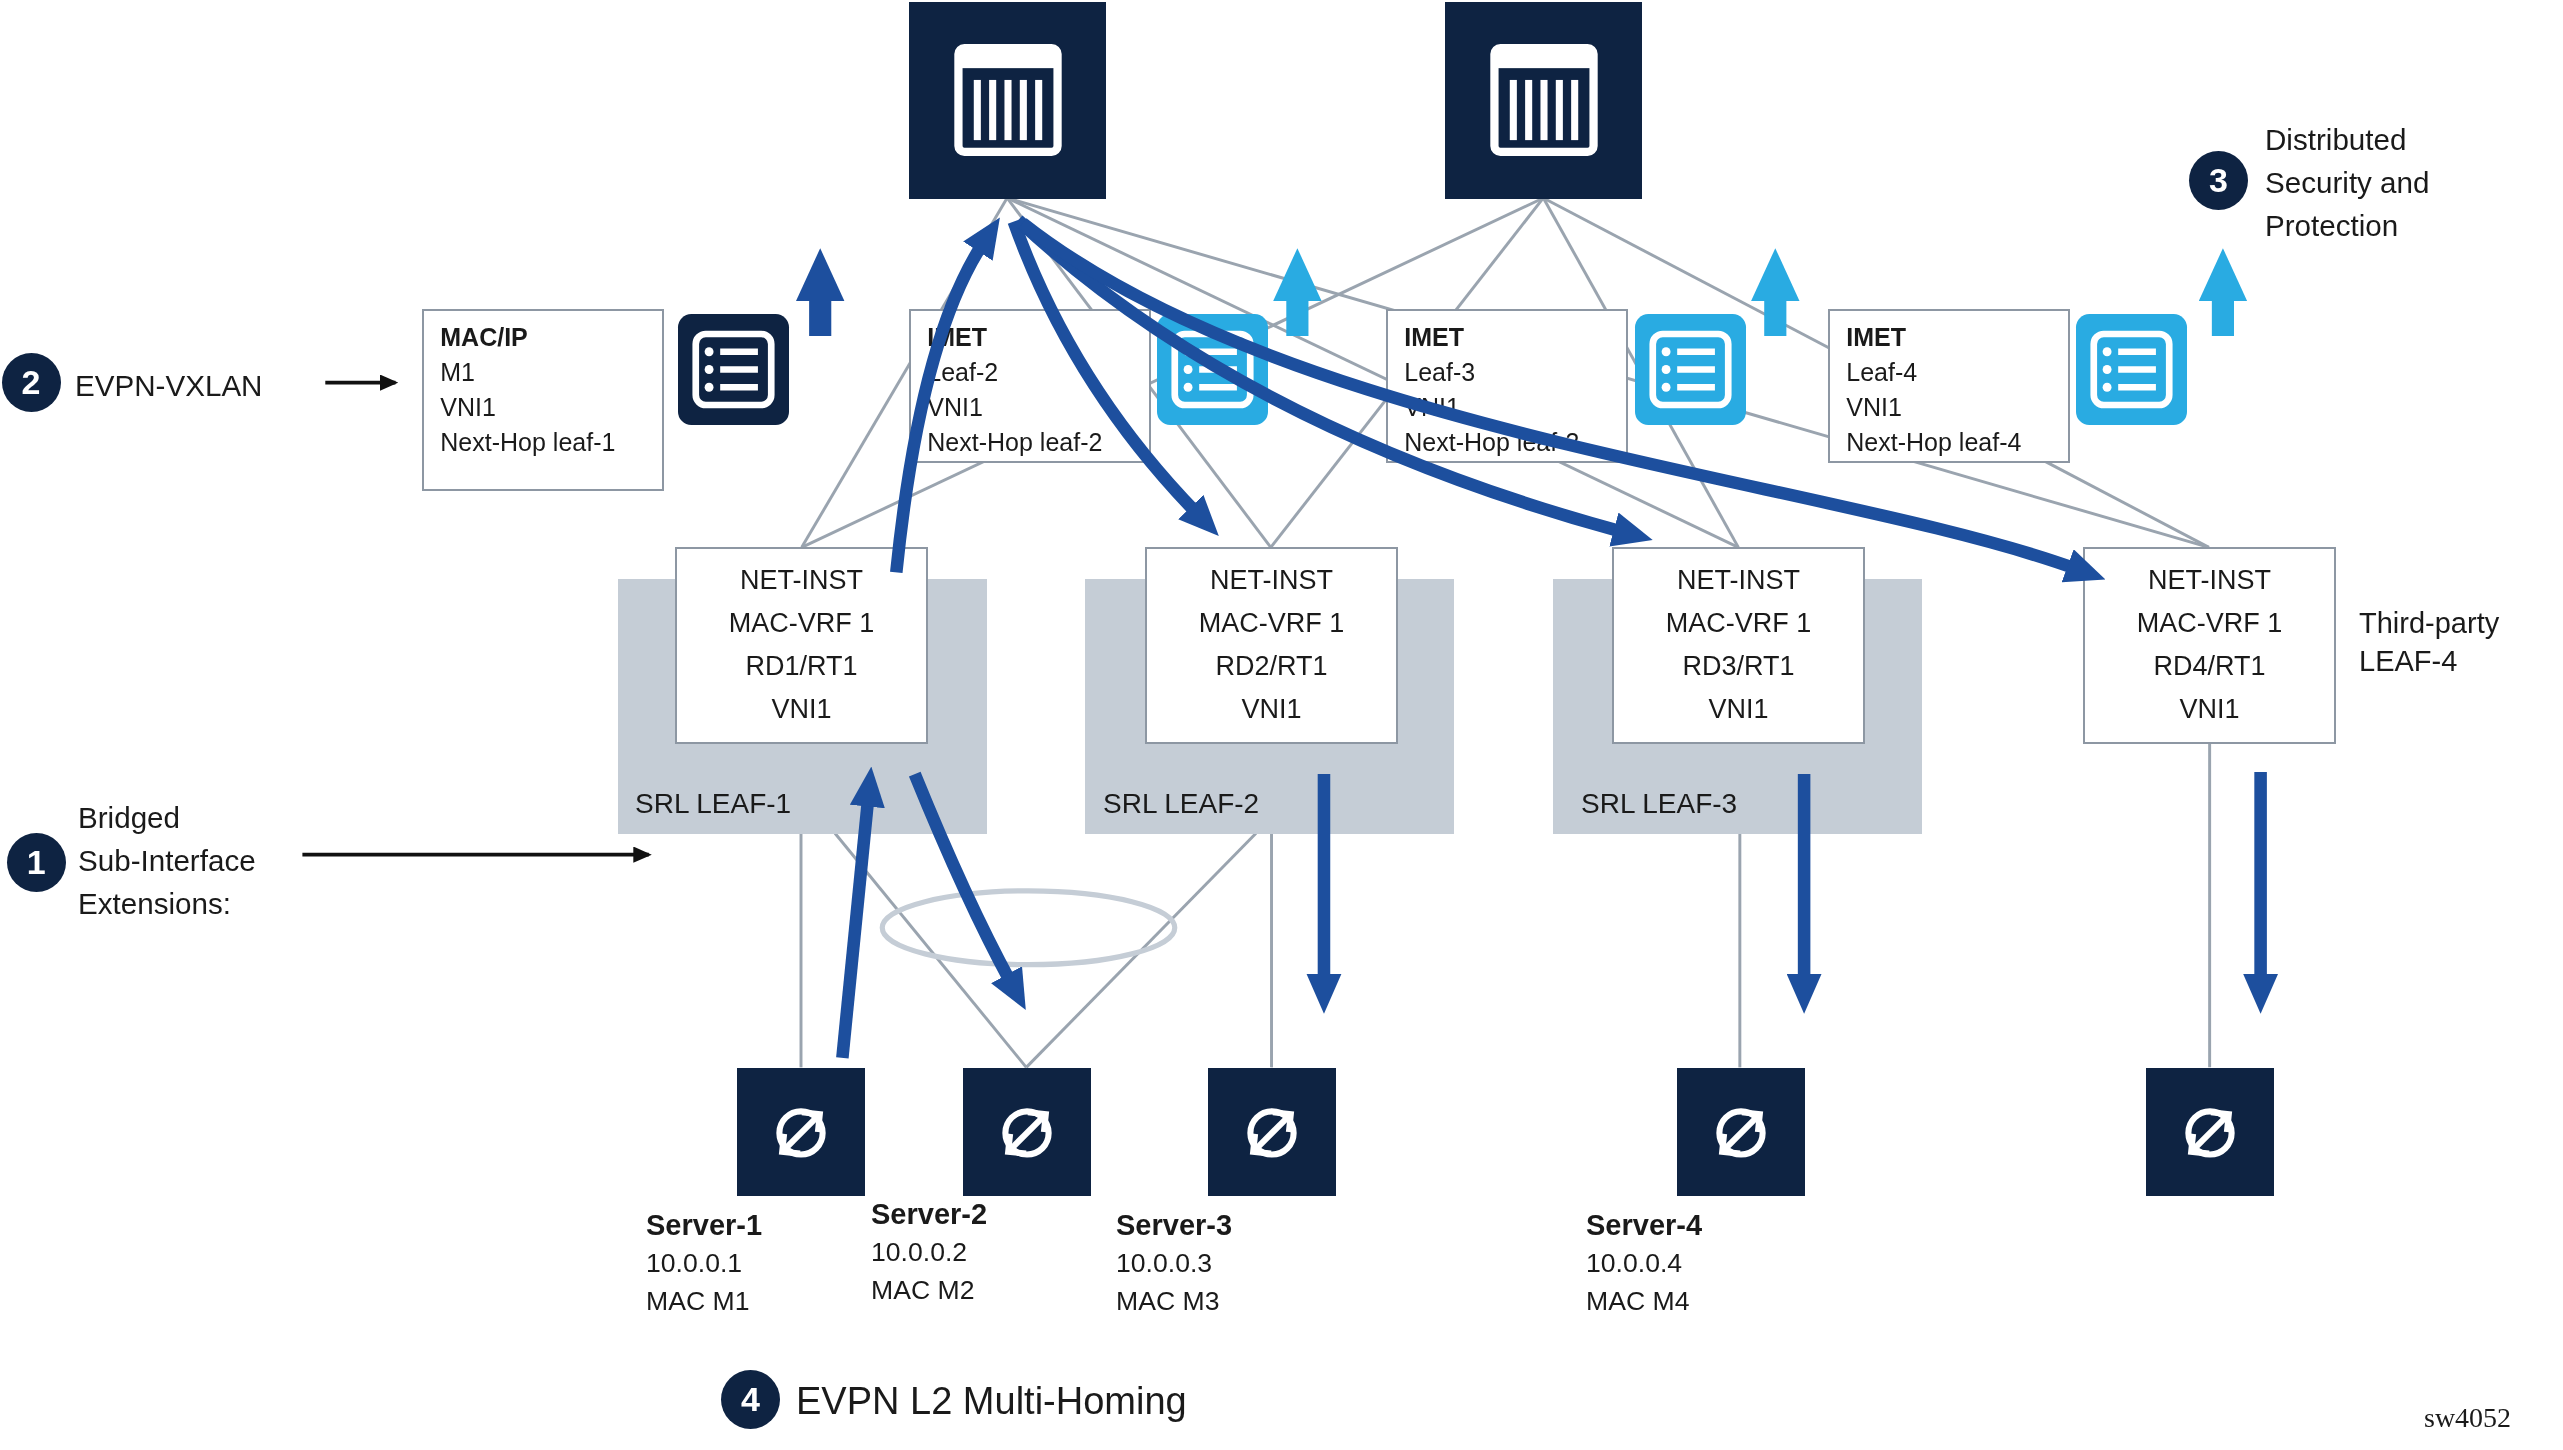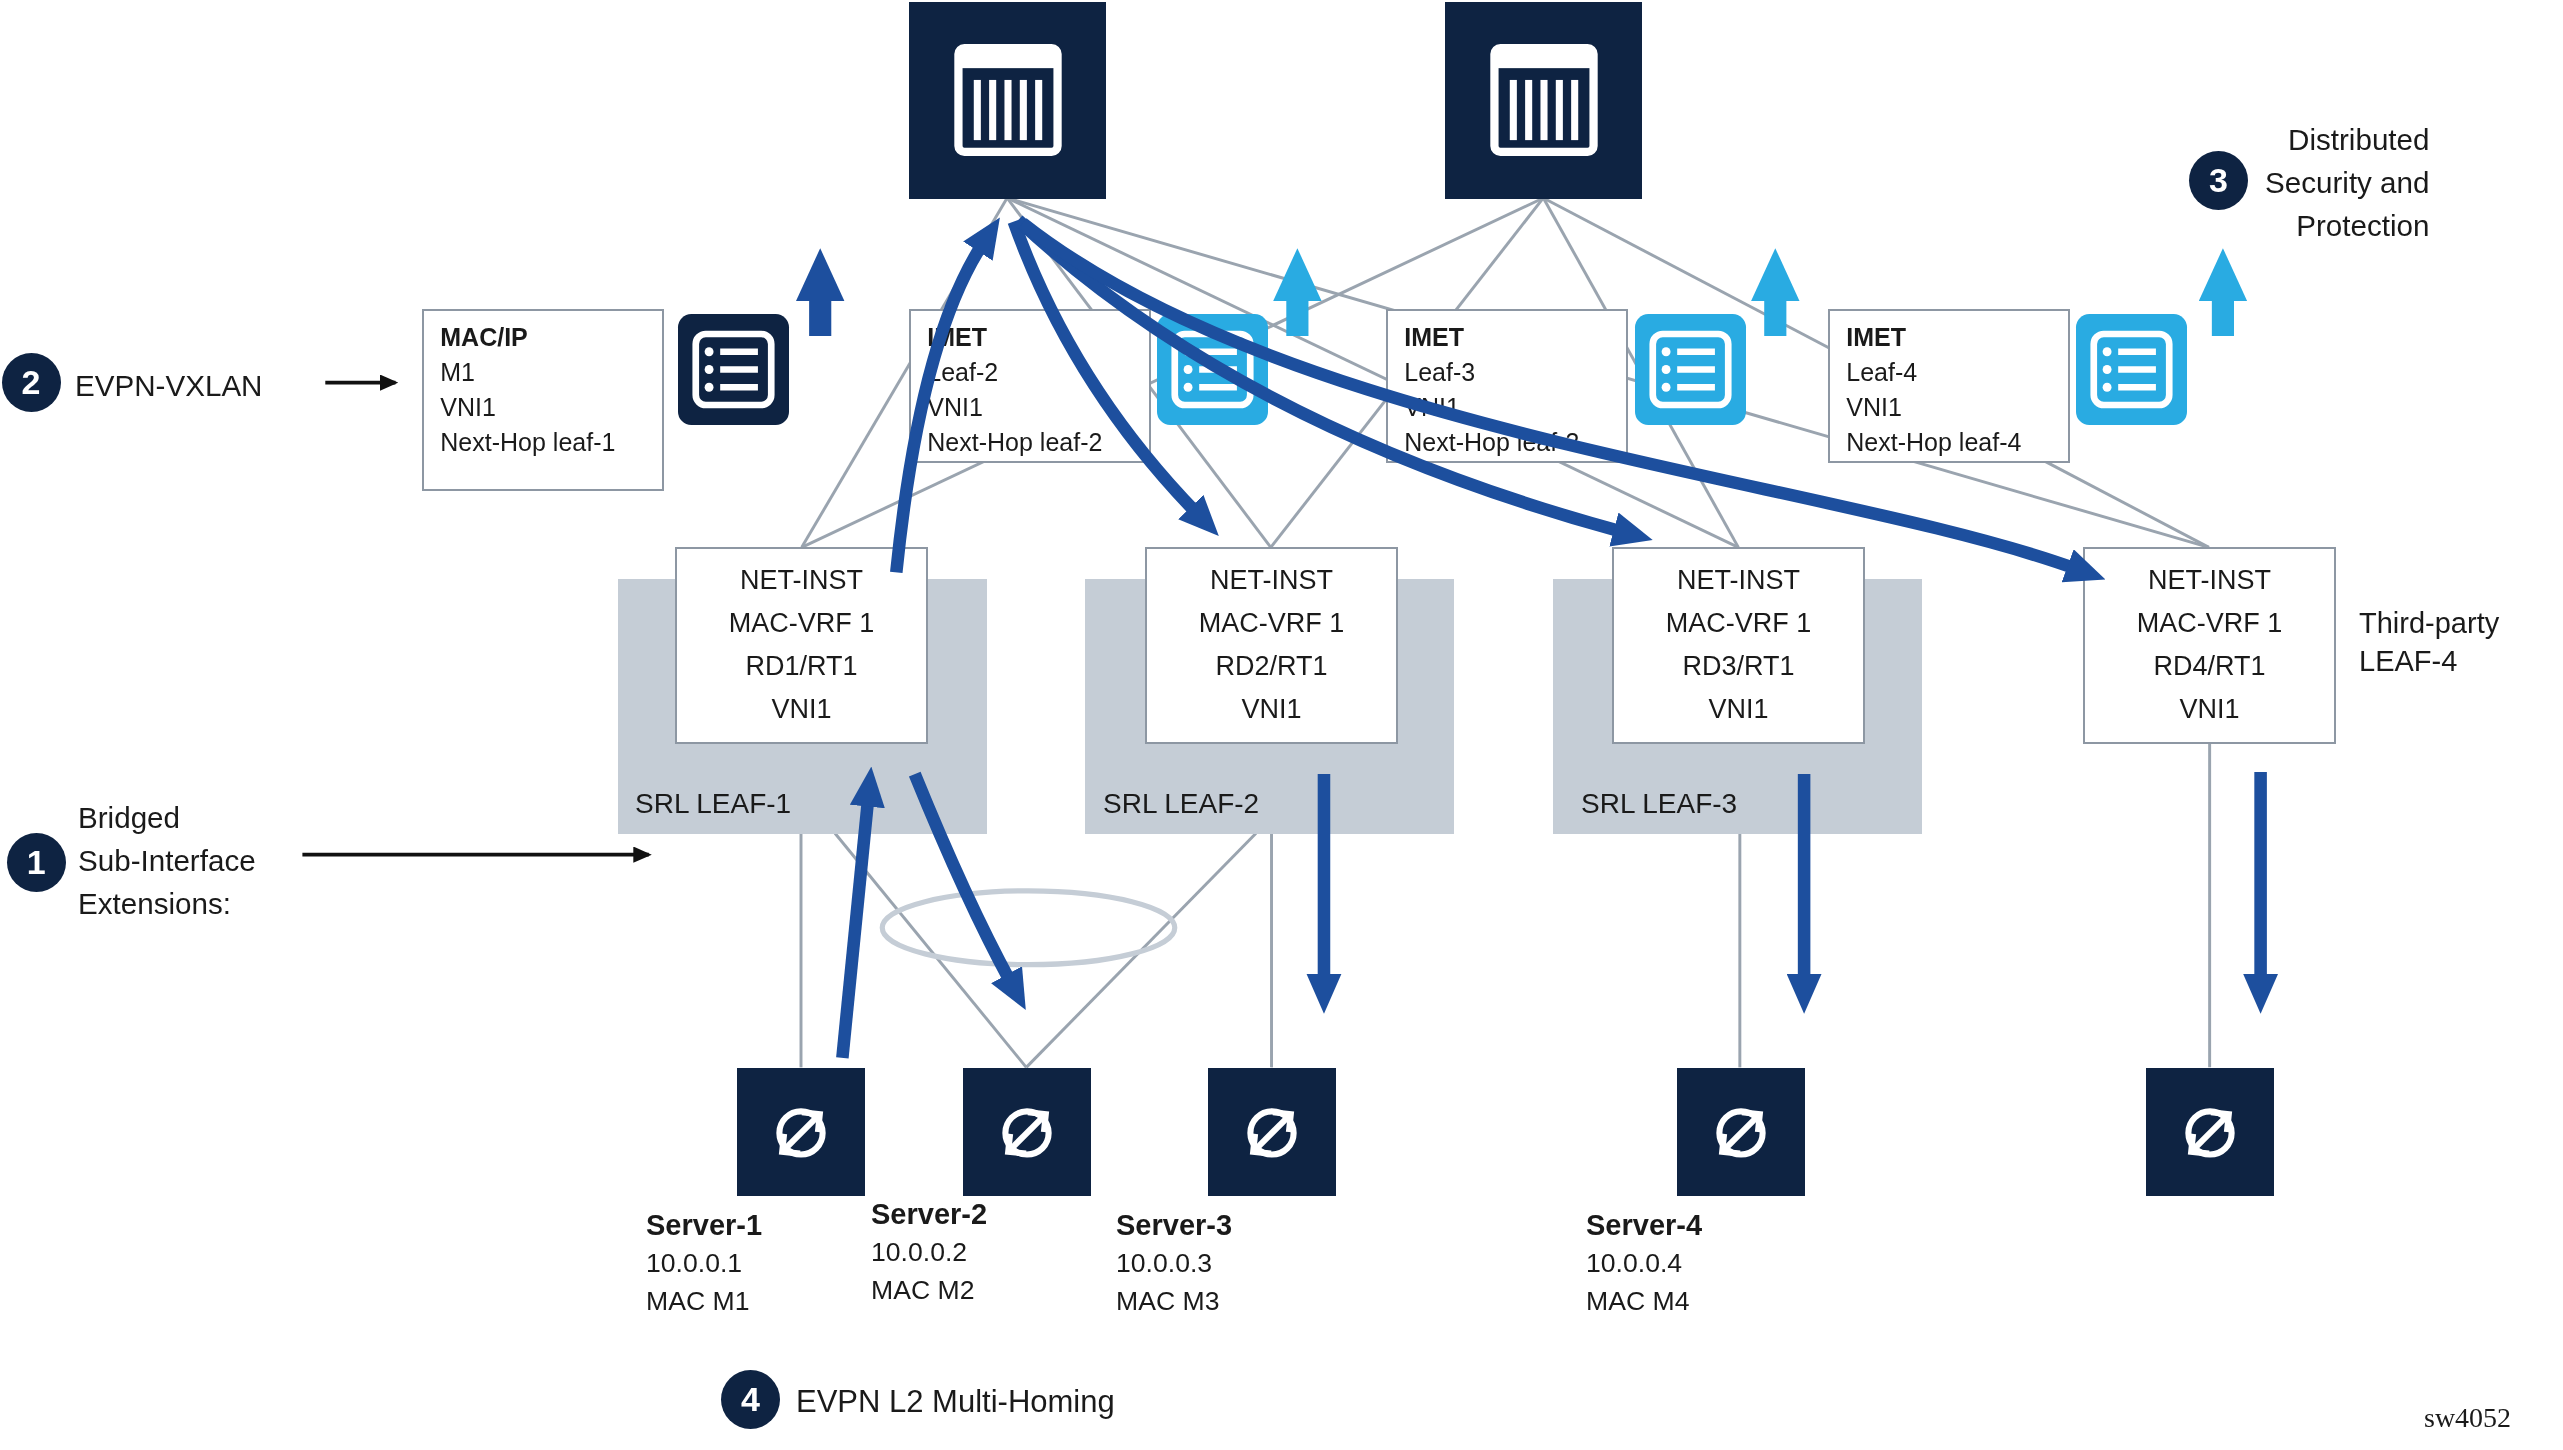--- a/index.html
+++ b/index.html
@@ -18,21 +18,21 @@
   .leaflabel{font-size:28px;z-index:3;}
   .navybox{background:#0e2342;z-index:3;}
   .iconbox{border-radius:13.3px;z-index:3;display:flex;align-items:center;justify-content:center;}
   .cyanbox{background:#29abe2;}
   .spinebox{display:flex;align-items:center;justify-content:center;}
   .serverbox{display:flex;align-items:center;justify-content:center;}
   .circle-num{width:59px;height:59px;border-radius:50%;background:#0e2342;color:#fff;
               font-weight:bold;font-size:34px;display:flex;align-items:center;justify-content:center;z-index:4;}
   .note{font-size:29.6px;line-height:43px;z-index:4;}
   .note span{display:block;}
-  .note4{font-size:31px;}
+  .note4{font-size:38px;}
   .server-label{width:310px;text-align:left;font-size:26.6px;line-height:38px;z-index:3;}
   .server-label .n{font-size:29px;font-weight:bold;display:block;}
   .server-label .v{display:block;}
   .leaf4label{font-size:29px;line-height:38px;z-index:3;}
   .leaf4label span{display:block;}
   .watermark{font-family:"Liberation Serif", serif;font-size:28px;z-index:4;}
 </style>
 </head>
 <body>
 
@@ -269,21 +269,21 @@
   </div>
   <div class="abs note" style="left:78px;top:796px;">
     <span>Bridged</span>
     <span>Sub-Interface</span>
     <span>Extensions:</span>
   </div>
 
   <div class="abs circle-num" style="left:2189px;top:151px;">
     <span>3</span>
   </div>
-  <div class="abs note" style="left:2265px;top:118px;text-align:right;">
+  <div class="abs note" style="left:2265px;top:118px;">
     <span>Distributed</span>
     <span>Security and</span>
     <span>Protection</span>
   </div>
 
   <div class="abs circle-num" style="left:721px;top:1370px;">
     <span>4</span>
   </div>
   <div class="abs note note4" style="left:796px;top:1380px;">EVPN L2 Multi-Homing</div>
 

